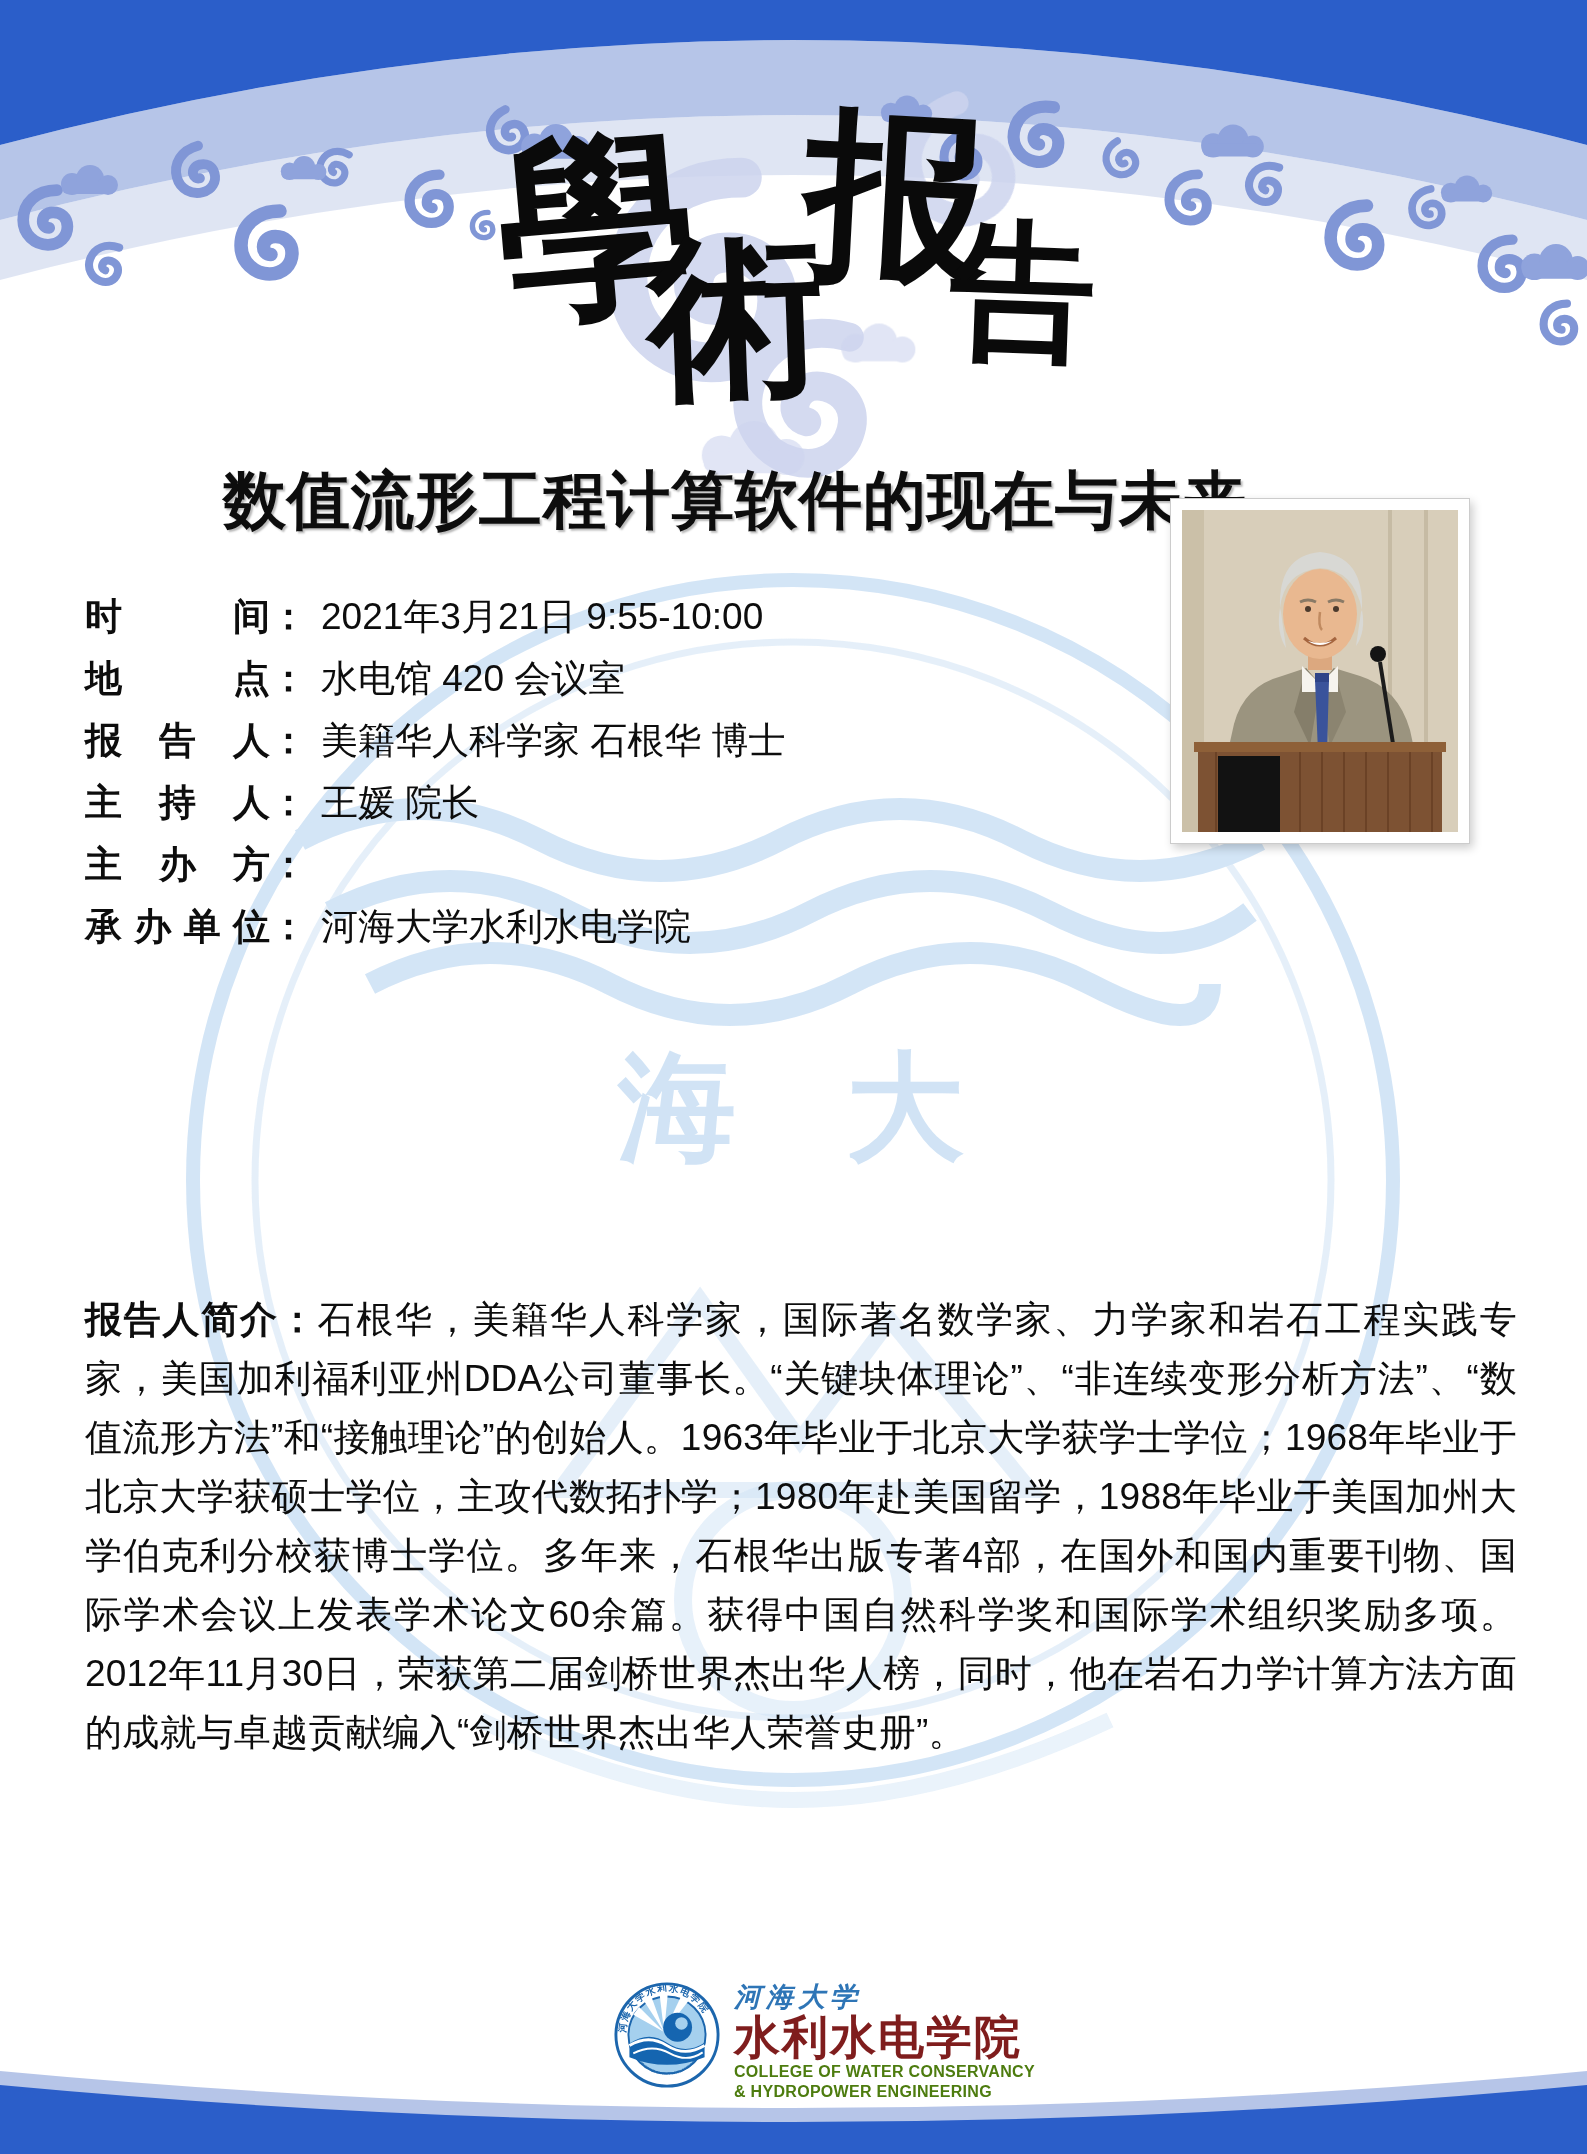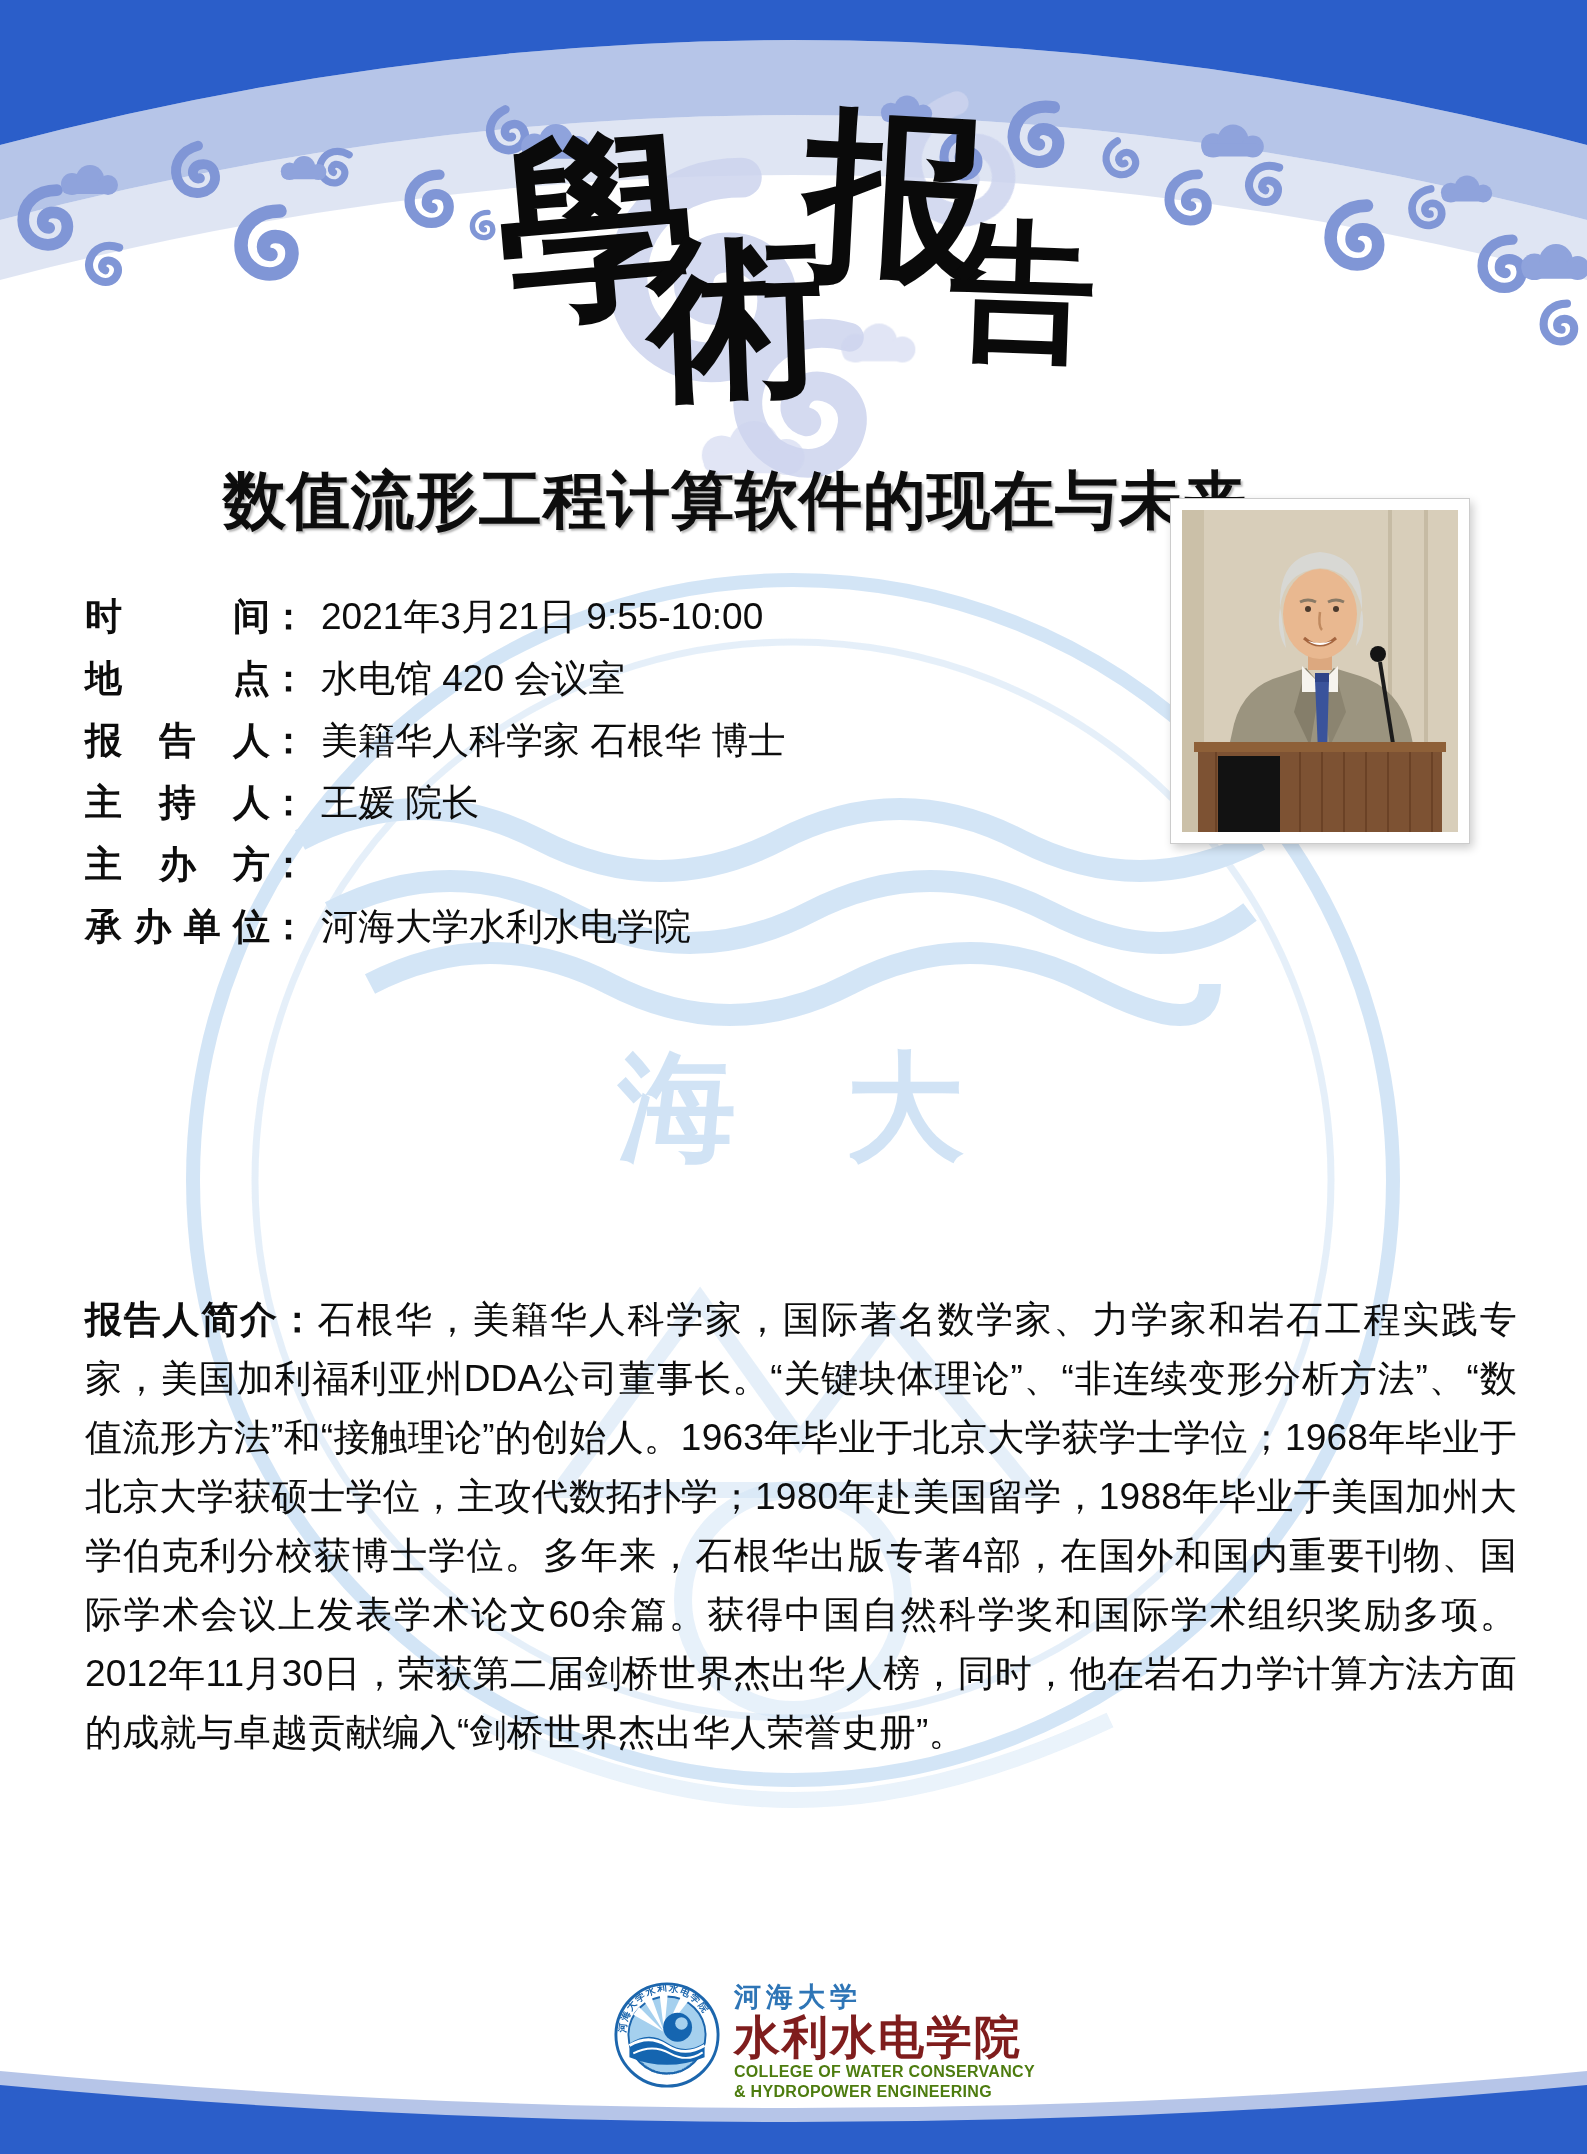--- a/index.html
+++ b/index.html
@@ -54,21 +54,21 @@
     font-size:37px;line-height:59px;text-align:justify;letter-spacing:0.2px;
   }
   .para b{font-weight:700;}
   .abstract{top:1022px;}
   .bio{top:1290px;}
 
   
   .footer{position:absolute;left:614px;top:1982px;display:flex;z-index:2;}
   .ftxt{margin-left:14px;}
   .uni{
-    font-family:"DejaVu Serif","Liberation Serif",serif;
+    font-family:"DejaVu Serif","Liberation Serif",serif;font-style:italic;
     font-weight:700;font-size:27px;line-height:30px;letter-spacing:5px;color:#2E75B6;
   }
   .col-cn{
     font-size:46px;font-weight:700;letter-spacing:2px;line-height:50px;color:#7f1d1d;
   }
   .col-en{
     font-size:16px;font-weight:700;letter-spacing:0.3px;line-height:20px;color:#4d7c0f;
   }
 </style>
 </head>

